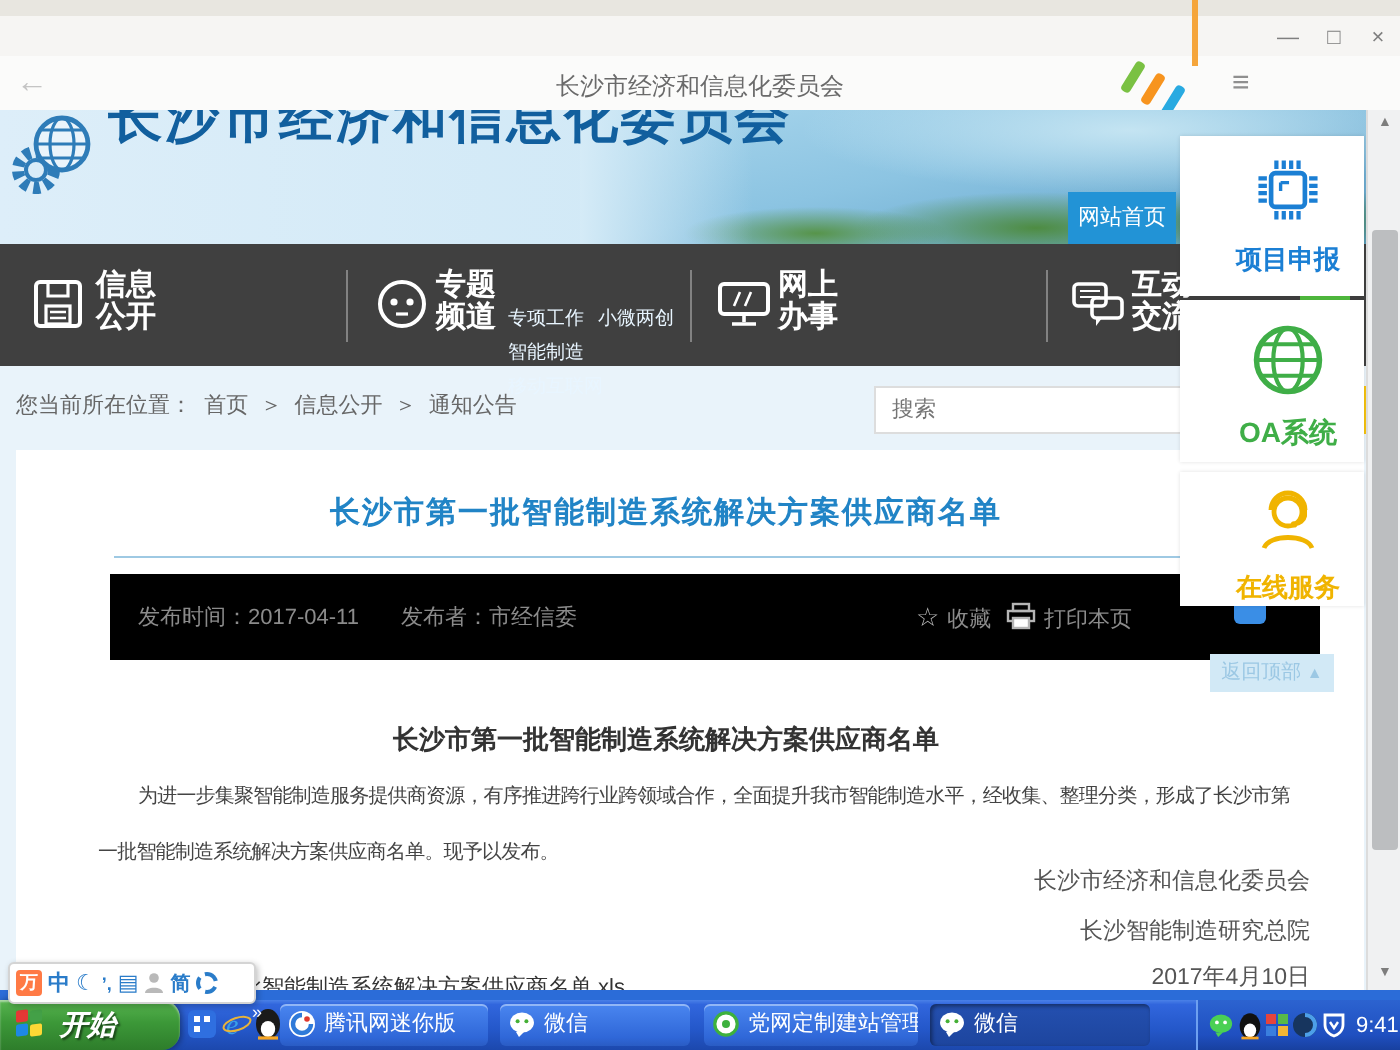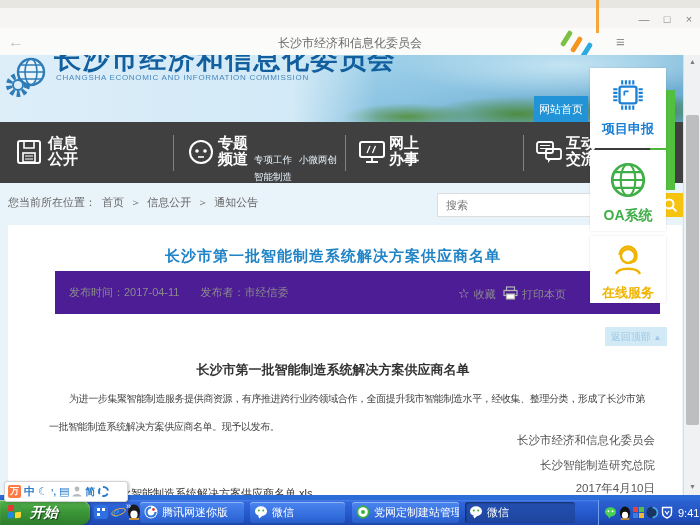--- a/index.html
+++ b/index.html
@@ -37,32 +37,32 @@
   .navsub span{display:inline-block;margin-right:7px;white-space:nowrap;}
   .crumb{left:8px;top:140px;font-size:11px;color:#666;}
   .crumb span{margin-right:3px;}
   .searchbox{left:437px;top:138px;width:218px;height:22px;background:#fff;border:1px solid #ddd;}
   .searchbox input{width:100%;height:100%;border:0;outline:none;padding:0 8px;font-size:11px;color:#333;font-family:inherit;box-sizing:border-box;background:transparent;}
   .searchbtn{left:655px;top:138px;width:29px;height:24px;background:#f6c30e;}
   
   .card{left:8px;top:170px;width:674px;height:270px;background:#fff;}
   .pagetitle{left:0;top:22px;width:650px;text-align:center;font-size:15px;font-weight:bold;color:#2184c6;letter-spacing:1px;}
   .rule{left:49px;top:53px;width:603px;height:0;border-top:1px solid #9ec9e3;}
-  .metabar{left:47px;top:46px;width:605px;height:43px;background:#4c1d95;}
+  .metabar{left:47px;top:62px;width:605px;height:43px;background:#000000;}
   .metatext{left:14px;top:14px;font-size:11px;color:#8b8b8b;}
   .metaicon{font-size:13px;color:#b5b5b5;}
   .metalabel{font-size:11px;color:#8b8b8b;margin-left:4px;}
   .sharebtn{left:562px;top:9px;width:16px;height:16px;background:#3a8ee6;border-radius:3px;}
   .bodytitle{left:0;top:136px;width:650px;text-align:center;font-size:13px;font-weight:bold;color:#333;}
   .para{left:41px;top:160px;width:600px;font-size:10px;letter-spacing:-0.4px;line-height:28px;color:#444;text-indent:2em;}
   .sig{left:41px;width:606px;text-align:right;font-size:11.5px;color:#555;}
   .attach{left:57px;top:261px;font-size:11px;color:#333;}
   
   .greenbar{left:650px;top:35px;width:25px;height:100px;background:#52bf3f;}
-  .scard{left:590px;width:76px;background:#fff;text-align:center;box-shadow:0 0 2px rgba(0,0,0,.12);}
+  .scard{left:590px;width:76px;background:#fff;text-align:center;box-shadow:0 0 2px rgba(0,0,0,.12);padding-left:16px;}
   .scardlabel{display:block;font-weight:bold;font-size:13px;margin-top:2px;}
   .backtop{left:605px;top:272px;width:62px;height:19px;background:#d2e9f6;color:#9cc8e4;font-size:10px;text-align:center;line-height:19px;}
   
   .sbar{left:683px;top:0;width:17px;height:440px;background:#f0f1f2;border-left:1px solid #dcdcdc;}
   .sarrow{left:0;width:17px;text-align:center;font-size:7px;color:#7d7d7d;}
   .sthumb{left:2px;top:60px;width:13px;height:310px;background:#bcbec0;border-radius:2px;}
   
   .ime{left:4px;top:481px;width:116px;height:19px;background:#fff;border:1px solid #d4d4d4;border-radius:3px;box-shadow:1px 1px 3px rgba(0,0,0,.25);display:flex;align-items:center;padding:0 3px;gap:3px;z-index:30;}
   .imeblue{color:#2a7cc9;font-size:11px;font-weight:bold;}
   .imewan{width:13px;height:13px;background:#ff7a45;border-radius:2px;color:#fff;font-size:9px;line-height:13px;text-align:center;font-weight:bold;}
@@ -107,21 +107,20 @@
       
     </div>
     <svg class="ab" style="left:4px;top:0;" width="46" height="46" viewBox="0 0 46 46">
       <circle cx="14" cy="30" r="9" fill="none" stroke="#2e7cb8" stroke-width="6" stroke-dasharray="3.4 2.6"></circle>
       <circle cx="14" cy="30" r="5" fill="#d9ecf8" stroke="#2e7cb8" stroke-width="2"></circle>
       <circle cx="27" cy="17" r="13" fill="#eaf4fb" stroke="#2e7cb8" stroke-width="2.4"></circle>
       <ellipse cx="27" cy="17" rx="6" ry="13" fill="none" stroke="#2e7cb8" stroke-width="1.6"></ellipse>
       <path d="M14 17h26 M17 10h20 M17 24h20" stroke="#2e7cb8" stroke-width="1.6" fill="none"></path>
     </svg>
     <div class="ab bigtitle">长沙市经济和信息化委员会</div>
-    <div class="ab entitle">CHANGSHA ECONOMIC AND INFORMATION COMMISSION</div>
     <div class="ab homebtn">网站首页</div>
   </div>
 
   <div class="ab nav">
     <div class="ab navdiv" style="left:173px;"></div>
     <div class="ab navdiv" style="left:345px;"></div>
     <div class="ab navdiv" style="left:523px;"></div>
 
     <svg class="ab" style="left:14px;top:15px;" width="30" height="30" viewBox="0 0 30 30">
       <rect x="4" y="4" width="22" height="22" rx="2" fill="none" stroke="#fff" stroke-width="2"></rect>

